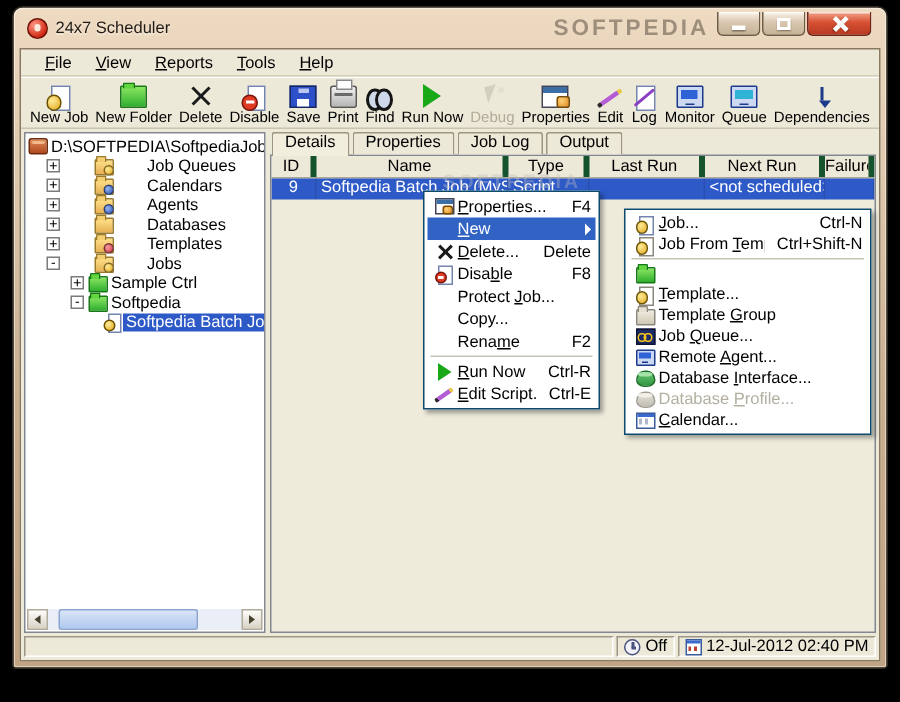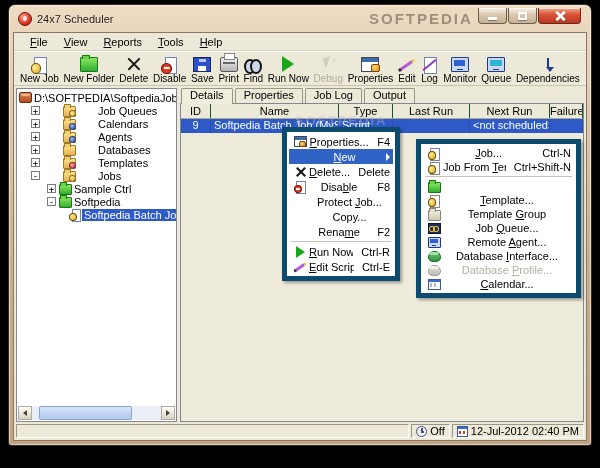--- a/index.html
+++ b/index.html
@@ -79,42 +79,42 @@
   .sb-thumb { position:absolute; left:7px; top:0; width:93px; height:100%;
     background:linear-gradient(#d9e5f8,#b0c8ee); border:1px solid #8aa4cf; border-radius:2px; }
 
   .right-panel { flex:1; display:flex; flex-direction:column; min-width:0; }
   .tabstrip { height:15px; display:flex; padding-left:1px; }
   .tab { padding:0 8px; line-height:13px; background:#ece9d8; border:1px solid #9a9681;
     border-bottom:none; border-radius:2px 2px 0 0; margin-right:2px; position:relative; }
   .tab.active { background:#f1eedd; margin-bottom:-1px; z-index:2; padding-bottom:1px; }
   .table-panel { flex:1; border:1px solid #828790; background:#eeebdb; overflow:hidden; }
   .thead { display:flex; height:15px; background:#ece9d8; border-bottom:1px solid #aca899; }
-  .th { border-right:1px solid #14532d; text-align:center; line-height:14px; overflow:hidden; white-space:nowrap; }
+  .th { border-right:4px solid #14532d; text-align:center; line-height:14px; overflow:hidden; white-space:nowrap; }
   .trowdata { display:flex; height:14px; line-height:13px; white-space:nowrap; }
   .trowdata.selected { background:#2e5ac8; color:#fff; }
   .td { overflow:hidden; border-right:1px solid rgba(0,0,0,.12); padding:0 3px; }
   .c-id { width:30px; flex:none; text-align:center; }
   .c-name { width:128px; flex:none; }
   .c-type { width:54px; flex:none; }
   .c-last { width:77px; flex:none; }
   .c-next { width:80px; flex:none; text-align:center; }
   .c-fail { flex:1; }
   .row-watermark { position:absolute; left:295px; top:113px; font-weight:bold; font-size:13px;
     letter-spacing:2px; color:rgba(190,190,190,.38); z-index:5; pointer-events:none; }
 
   
   .statusbar { height:17px; display:flex; justify-content:flex-end; gap:2px; padding:1px 2px 2px 2px; }
   .sb-cell { border:1px solid; border-color:#9c9685 #fff #fff #9c9685; display:flex; align-items:center;
     padding:0 4px; gap:3px; white-space:nowrap; }
   .sb-fill { flex:1; }
 
   
-  .popup { position:absolute; background:#fff; border:5px solid #0c4a6e; padding:2px;
-    box-shadow:2px 2px 3px rgba(0,0,0,.35);text-align:center; }
+  .popup { position:absolute; background:#fff; border:1px solid #0c4a6e; padding:2px;
+    box-shadow:2px 2px 3px rgba(0,0,0,.35); }
   #cmenu { left:282px; top:127px; width:118px; z-index:50; }
   #smenu { left:416px; top:139px; width:165px; z-index:60; }
   .mi { display:flex; align-items:center; padding:0 3px 0 2px; }
   #cmenu .mi { height:15px; } #smenu .mi { height:14px; }
   .mi .ico { width:18px; flex:none; display:flex; justify-content:center; }
   .mi .lbl { flex:1; white-space:nowrap; overflow:hidden; }
   .mi .sc { margin-left:8px; }
   .mi.hl { background:#3163c5; color:#fff; }
   .mi.disabled .lbl, .mi.disabled .sc { color:#b3afa0; }
   .msep { height:1px; background:#c6c3b5; margin:2px 2px; }

